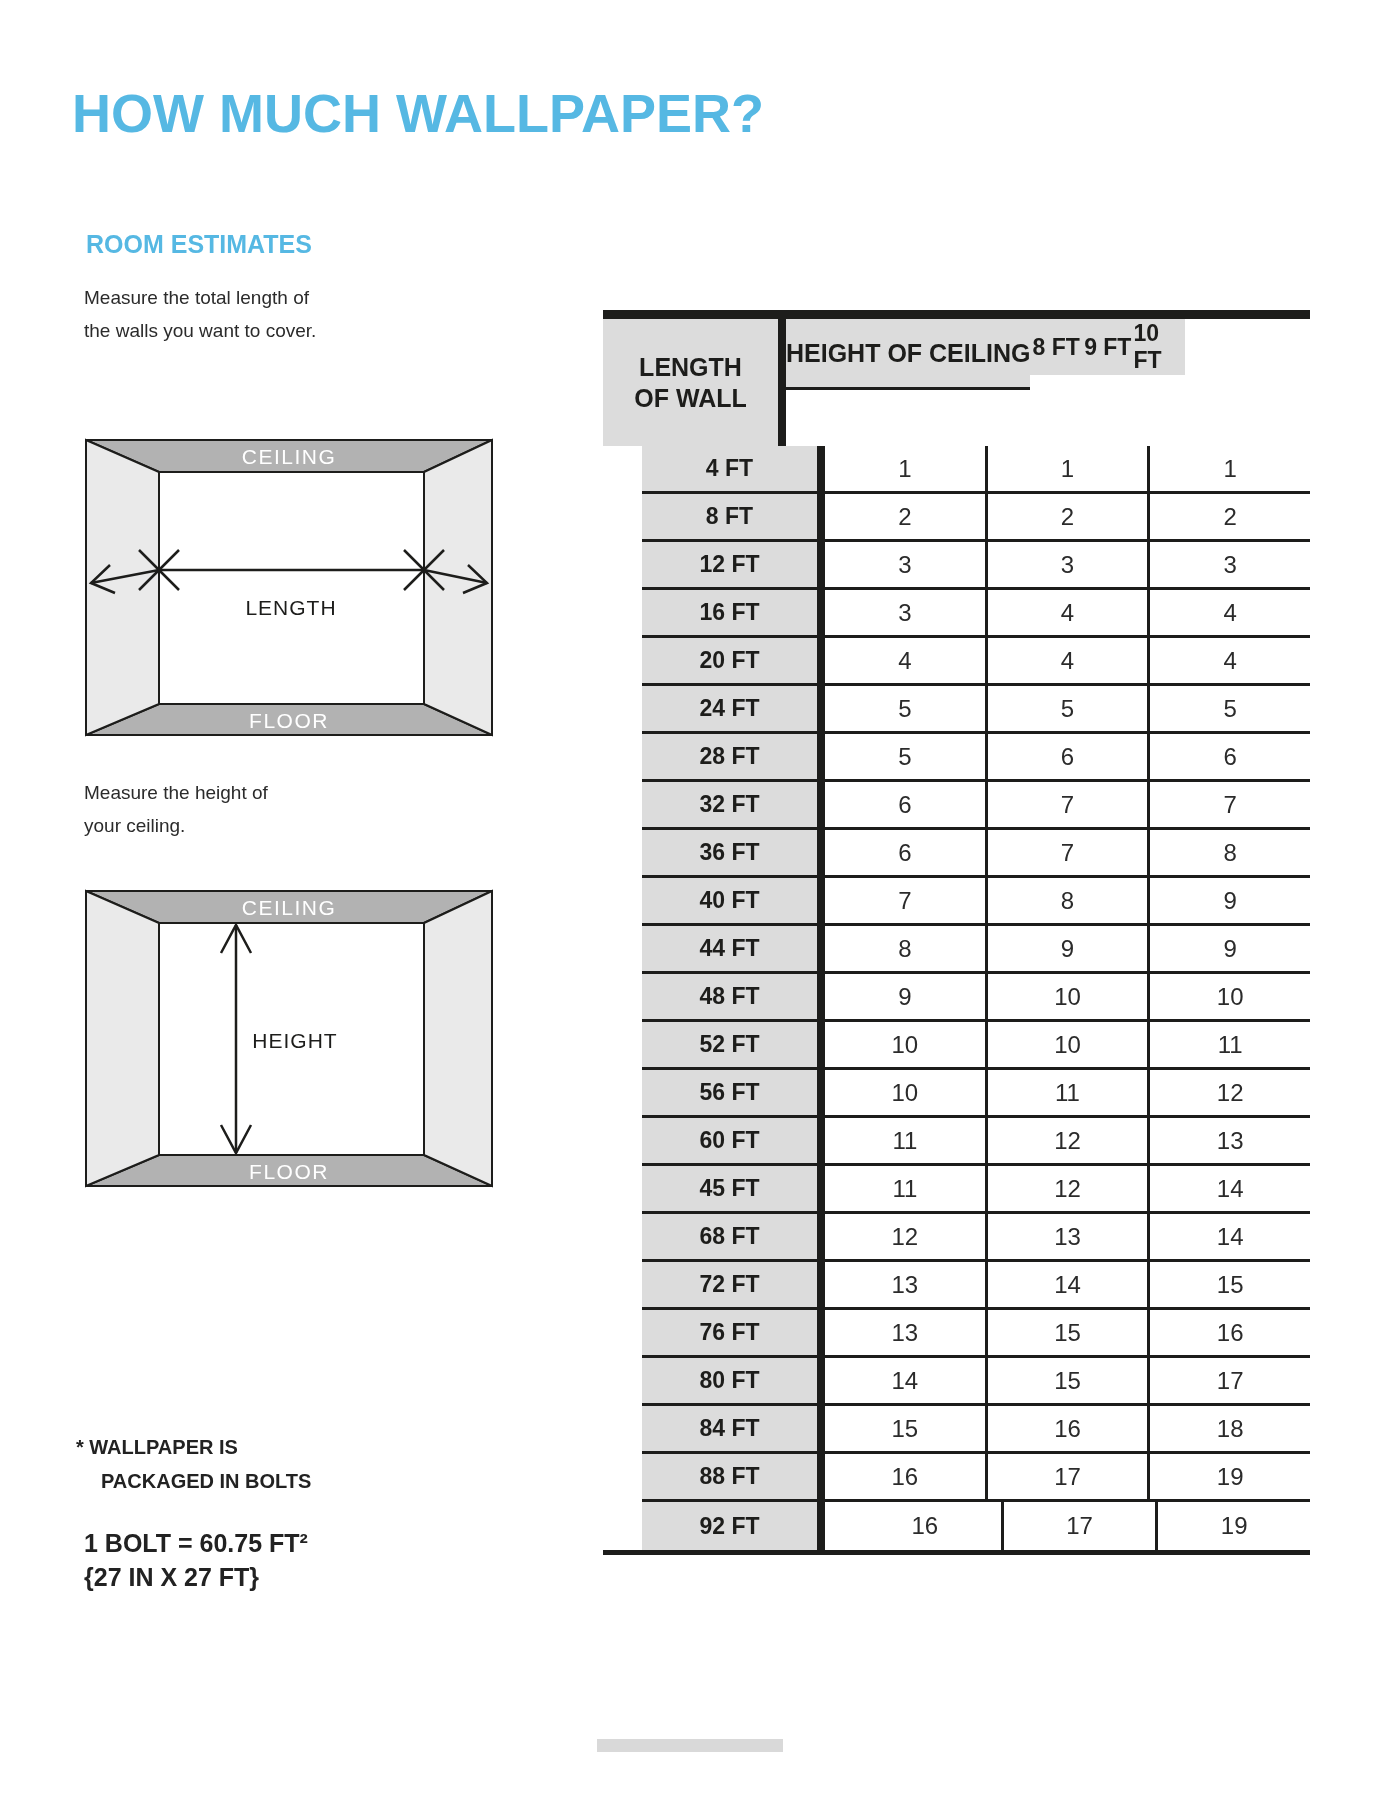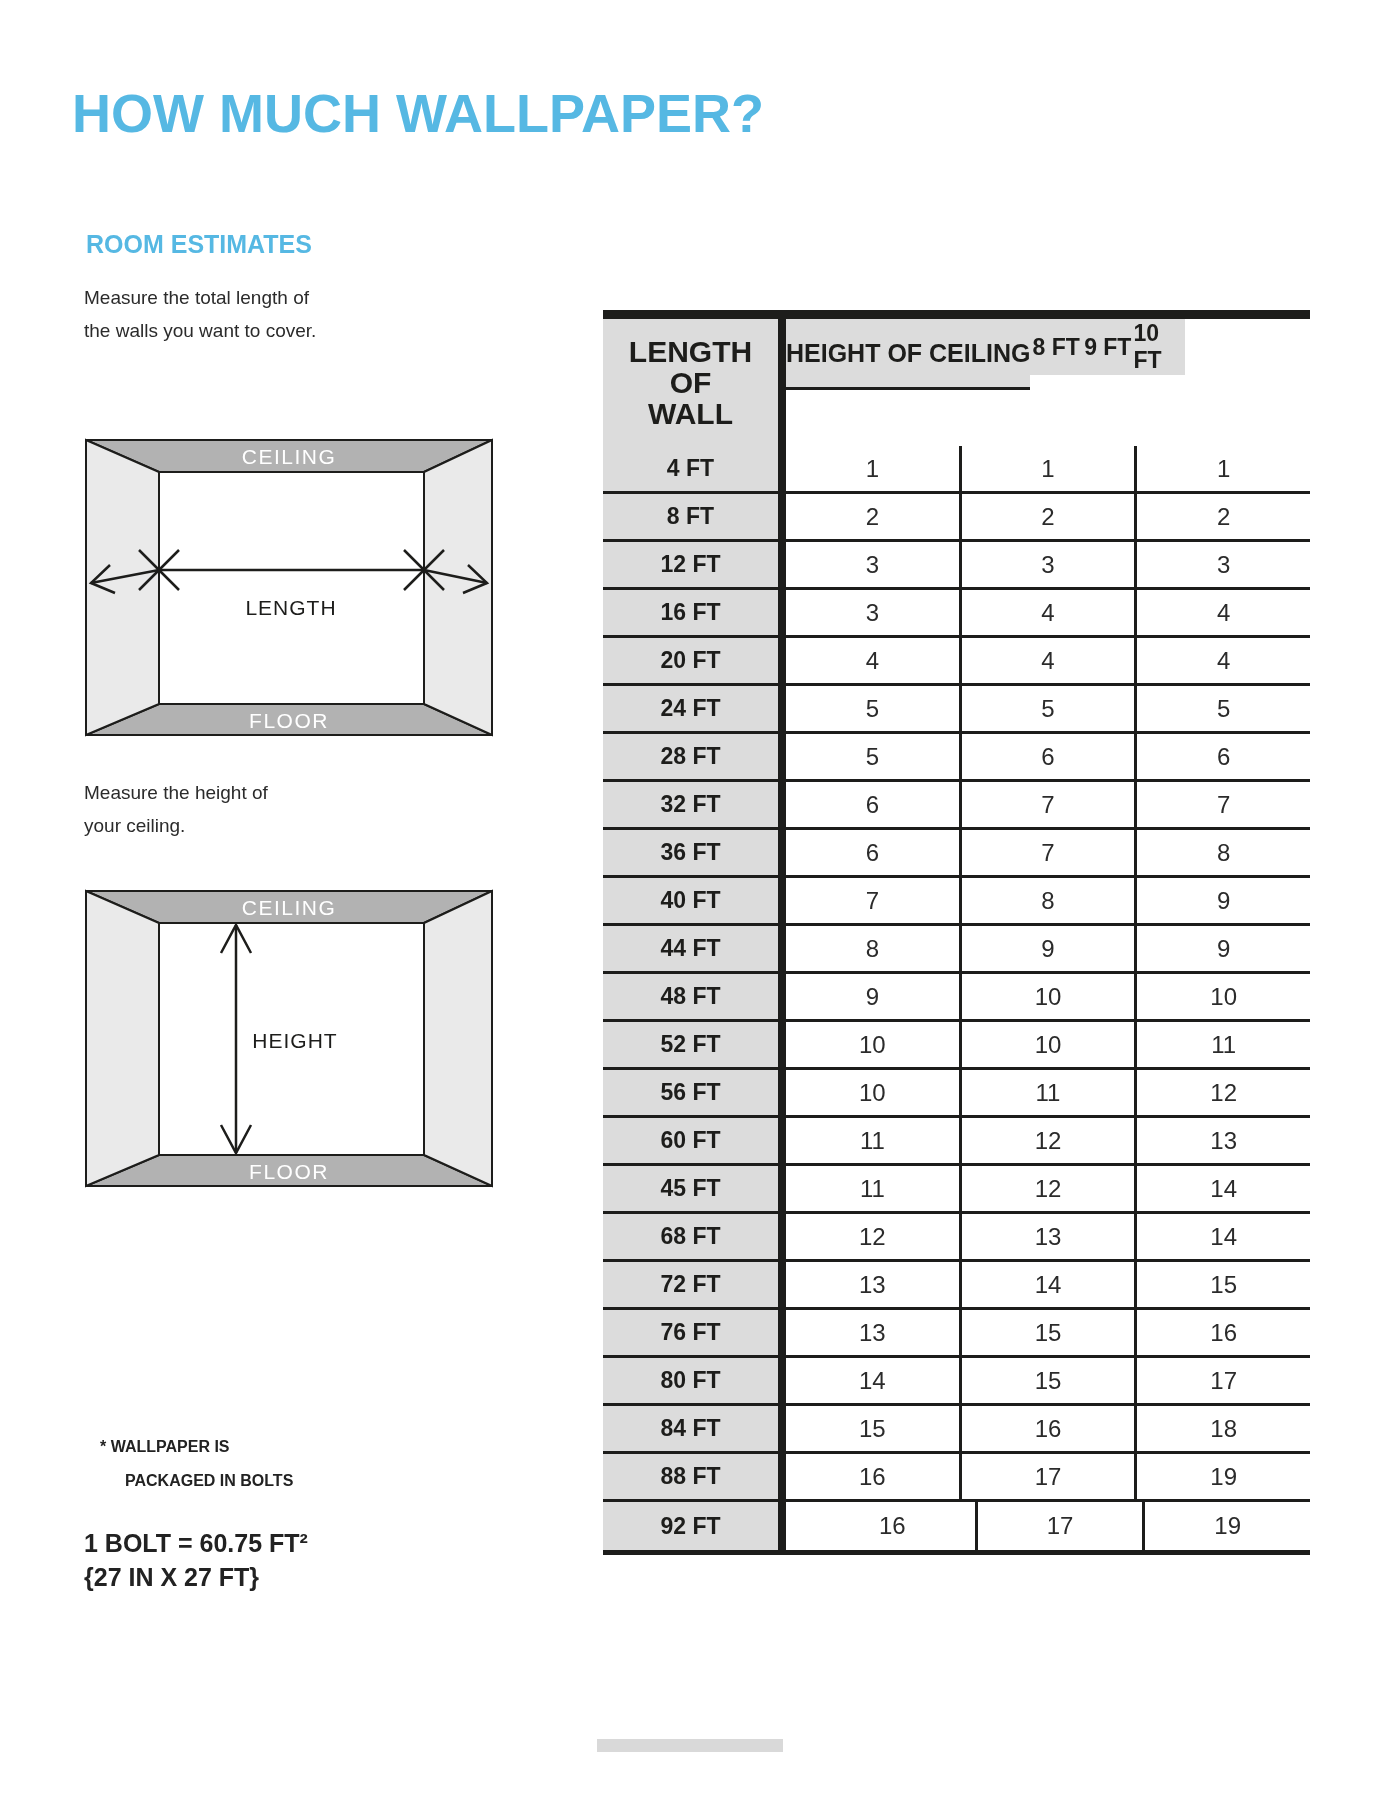--- a/index.html
+++ b/index.html
@@ -25,22 +25,22 @@
     font-size: 25px; font-weight: bold; color: #56b8e3; margin: 2px;
   }
   .body-text {
     left: 84px;
     font-size: 19px; line-height: 33px; color: #2b2b2b; margin: 0;
   }
   .p-length { top: 281px; }
   .p-height { top: 776px; }
   .p-chart  { top: 1236px; }
   .footnote {
-    left: 100px; top: 1430px;
-    font-size: 16px; line-height: 34px; font-weight: bold; color: #222222;
+    left: 76px; top: 1430px;
+    font-size: 20px; line-height: 34px; font-weight: bold; color: #222222;
     padding-left: 25px; text-indent: -25px; margin: 0;
   }
   .bolt-size {
     left: 84px; top: 1526px;
     font-size: 25px; line-height: 34px; font-weight: bold; color: #222222; margin: 0;
   }
 
   .diagram { position: absolute; left: 83px; width: 412px; height: 301px; }
   .diagram-1 { top: 437px; }
   .diagram-2 { top: 888px; }
@@ -54,35 +54,35 @@
   }
   .table-wrap { left: 603px; top: 310px; width: 707px; }
   .table-wrap, .table-wrap * { box-sizing: border-box; }
   .btable { width: 707px; border-bottom: 5px solid #1d1d1b; }
   .topbar { height: 9px; background: #1d1d1b; }
   .thead { display: flex; height: 127px; }
   .corner-cell {
     width: 183px; height: 127px; background: #dcdcdc;
     border-right: 8px solid #1d1d1b;
     display: flex; align-items: center; justify-content: center; text-align: center;
-    font-size: 30px; font-weight: bold; color: #1d1d1b; line-height: 31px;
+    font-size: 25px; font-weight: bold; color: #1d1d1b; line-height: 31px;
     padding: 0 26px;
   }
   .head-right { flex: 1; display: flex; }
   .group-head {
     height: 71px; background: #dcdcdc; border-bottom: 3px solid #1d1d1b;
     display: flex; align-items: center; justify-content: center;
     font-size: 25px; font-weight: bold; color: #1d1d1b;
   }
   .sub-head { height: 56px; background: #dcdcdc; display: flex; }
   .sub-head .shcell {
     flex: 1; display: flex; align-items: center; justify-content: center;
     font-size: 23px; font-weight: bold; color: #1d1d1b;
   }
-  .trow { display: flex; height: 48px; border-bottom: 3px solid #1d1d1b; }
+  .trow { display: flex; height: 48px; border-bottom: 3px solid #1d1d1b; margin-left: 39px; }
   .trow:last-child { border-bottom: none; gap: 24px; }
   .rlabel {
     width: 183px; background: #dcdcdc; border-right: 8px solid #1d1d1b;
     display: flex; align-items: center; justify-content: center;
     font-size: 23px; font-weight: bold; color: #1d1d1b;
   }
   .cells { flex: 1; display: flex; }
   .cell {
     flex: 1; background: #ffffff;
     display: flex; align-items: center; justify-content: center;

